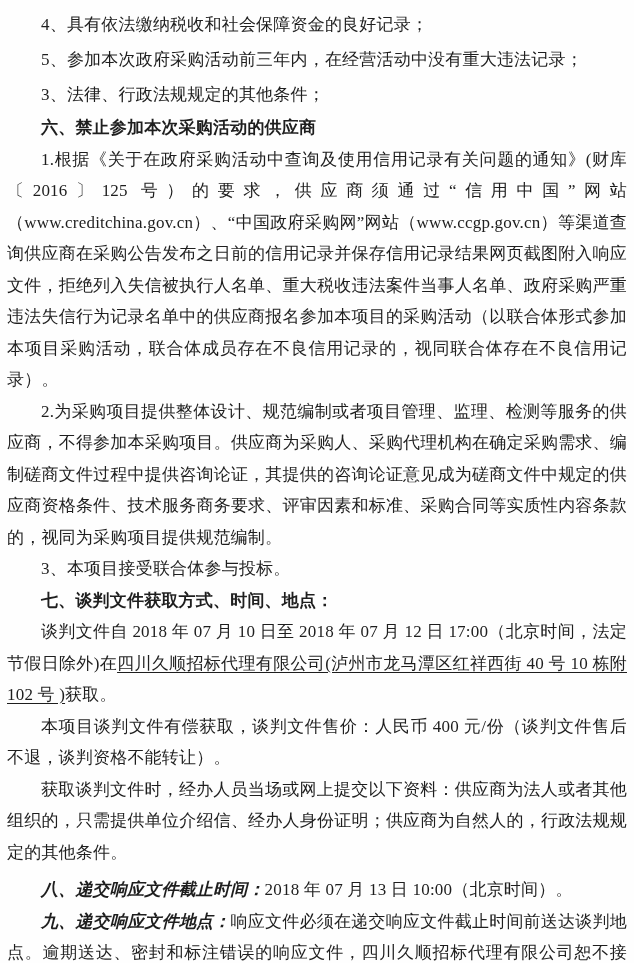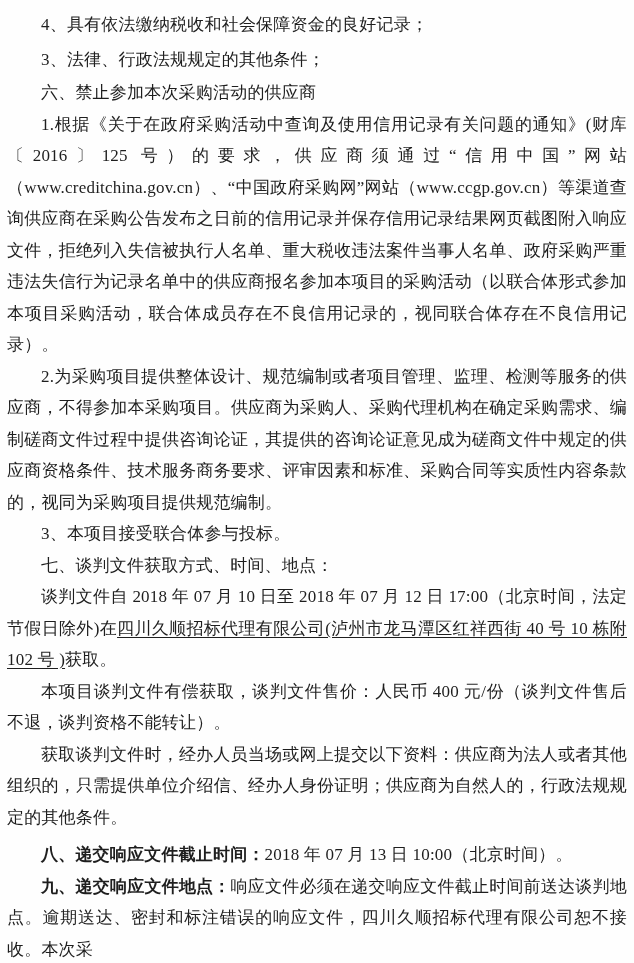--- a/index.html
+++ b/index.html
@@ -27,39 +27,41 @@
     text-indent: 2em;
     letter-spacing: 0.2px;
   }
   .li {
     margin: 0;
     line-height: 35px;
     text-indent: 2em;
     letter-spacing: 0.2px;
   }
   .heading {
-    font-weight: normal;
+    font-weight: bold;
   }
   .b {
     font-weight: bold;
+    font-style: italic;
   }
   .u {
     text-decoration: underline;
     text-underline-offset: 3px;
   }
   .gap-top {
     margin-top: 6px;
   }
 </style>
 </head>
 <body>
 
 <div class="page">
 
   <p class="li">4、具有依法缴纳税收和社会保障资金的良好记录；</p>
+  <p class="li">5、参加本次政府采购活动前三年内，在经营活动中没有重大违法记录；</p>
   <p class="li">3、法律、行政法规规定的其他条件；</p>
 
   <p class="para heading">六、禁止参加本次采购活动的供应商</p>
 
   <p class="para">1.根据《关于在政府采购活动中查询及使用信用记录有关问题的通知》(财库〔2016〕125 号）的要求，供应商须通过“信用中国”网站（www.creditchina.gov.cn）、“中国政府采购网”网站（www.ccgp.gov.cn）等渠道查询供应商在采购公告发布之日前的信用记录并保存信用记录结果网页截图附入响应文件，拒绝列入失信被执行人名单、重大税收违法案件当事人名单、政府采购严重违法失信行为记录名单中的供应商报名参加本项目的采购活动（以联合体形式参加本项目采购活动，联合体成员存在不良信用记录的，视同联合体存在不良信用记录）。</p>
 
   <p class="para">2.为采购项目提供整体设计、规范编制或者项目管理、监理、检测等服务的供应商，不得参加本采购项目。供应商为采购人、采购代理机构在确定采购需求、编制磋商文件过程中提供咨询论证，其提供的咨询论证意见成为磋商文件中规定的供应商资格条件、技术服务商务要求、评审因素和标准、采购合同等实质性内容条款的，视同为采购项目提供规范编制。</p>
 
   <p class="para">3、本项目接受联合体参与投标。</p>
 

